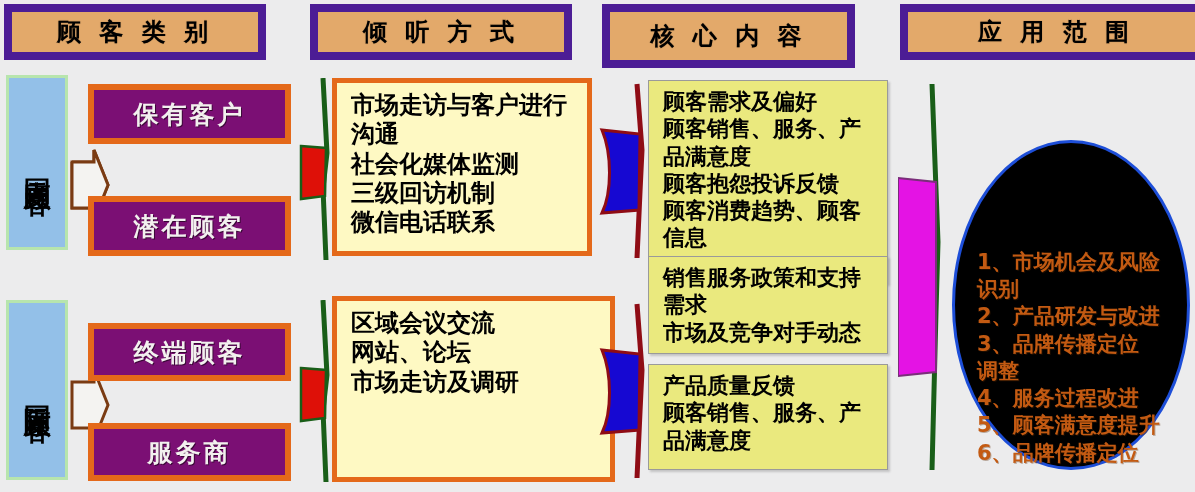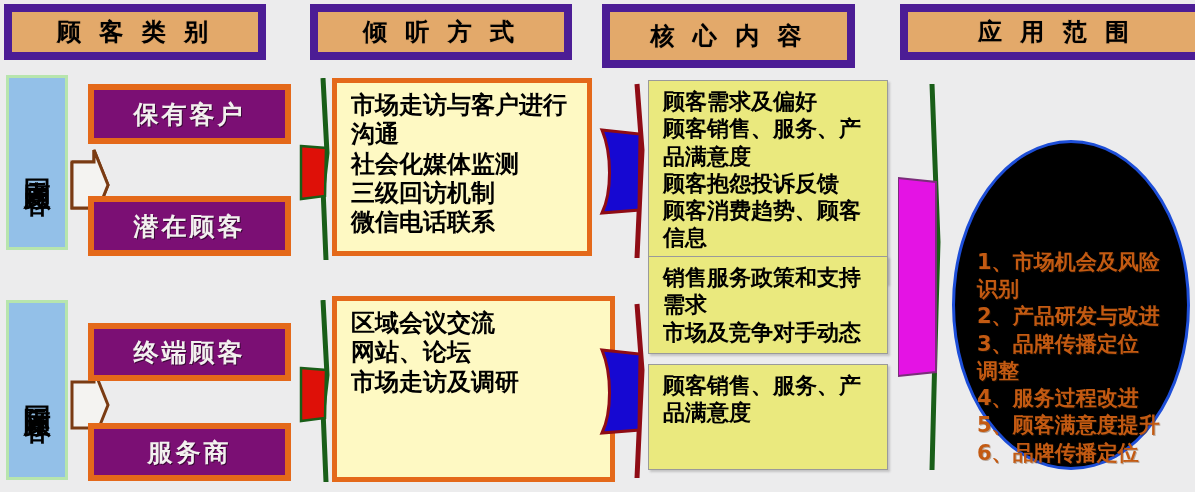--- a/index.html
+++ b/index.html
@@ -194,20 +194,21 @@
     <div>信息</div>
   </div>
 
   <div class="yellow-box" style="left:648px; top:256px; width:240px; height:98px;">
     <div>销售服务政策和支持</div>
     <div>需求</div>
     <div>市场及竞争对手动态</div>
   </div>
 
   <div class="yellow-box" style="left:648px; top:364px; width:240px; height:106px;">
+    <div>产品质量反馈</div>
     <div>顾客销售、服务、产</div>
     <div>品满意度</div>
   </div>
 
   <svg class="conn" style="left:898px; top:82px;" width="52" height="390">
     <path d="M34,2 L40,160 L38,230 L34,388" stroke="#195e18" stroke-width="5" fill="none"></path>
     <path d="M0,96 L38,100 L38,290 L0,294 Z" fill="#e413e4" stroke="#7a2e7a" stroke-width="2"></path>
   </svg>
 
   <div class="ellipse" style="left:952px; top:140px; width:238px; height:330px;">

